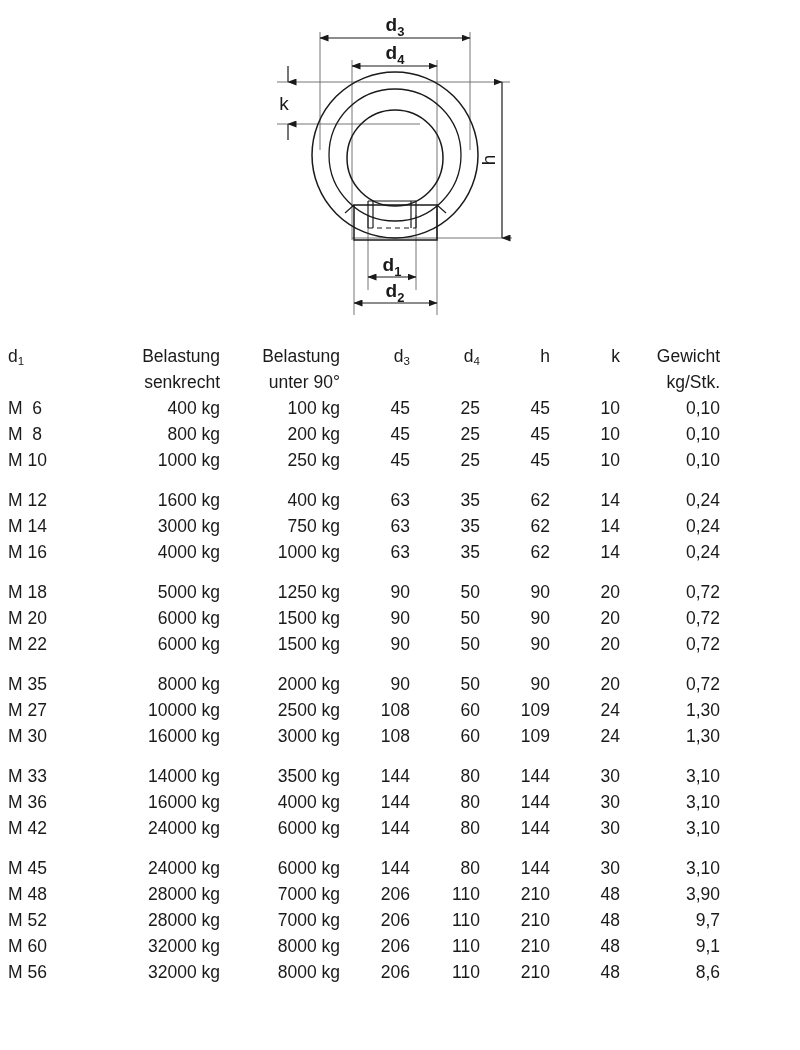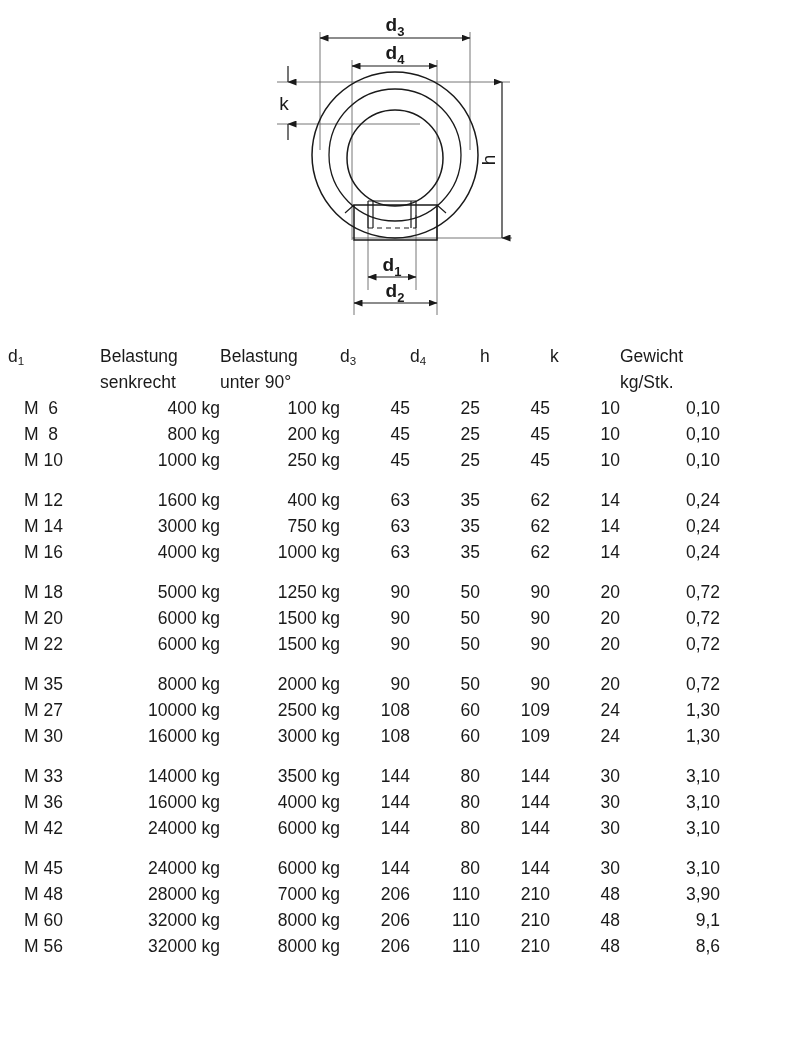--- a/index.html
+++ b/index.html
@@ -53,32 +53,32 @@
   .col-d1     { width: 100px; }
   .col-bs     { width: 120px; }
   .col-b90    { width: 120px; }
   .col-d3     { width:  70px; }
   .col-d4     { width:  70px; }
   .col-h      { width:  70px; }
   .col-k      { width:  70px; }
   .col-gw     { width: 100px; }
 
   thead th {
-    text-align: left;
+    text-align: right;
     height: 26px;
   }
   thead th.h-d1 { text-align: left; padding-left: 8px; }
 
   tbody td {
     text-align: right;
     height: 26px;
   }
   tbody td.c-d1 {
     text-align: left;
-    padding-left: 24px;
+    padding-left: 8px;
     font-variant-numeric: tabular-nums;
   }
   tbody tr.group-start td {
     padding-top: 14px;
   }
 
   
   .pr-6  { padding-right: 6px; }
   .pr-14 { padding-right: 14px; }
   .pr-20 { padding-right: 20px; }
@@ -386,20 +386,30 @@
           <td class="c-d1">M 48</td>
           <td class="pr-6">28000 kg</td>
           <td class="pr-14">7000 kg</td>
           <td class="pr-20">206</td>
           <td class="pr-20">110</td>
           <td class="pr-20">210</td>
           <td class="pr-20">48</td>
           <td class="pr-14">3,90</td>
         </tr>
         <tr>
+          <td class="c-d1">M 52</td>
+          <td class="pr-6">28000 kg</td>
+          <td class="pr-14">7000 kg</td>
+          <td class="pr-20">206</td>
+          <td class="pr-20">110</td>
+          <td class="pr-20">210</td>
+          <td class="pr-20">48</td>
+          <td class="pr-14">9,7</td>
+        </tr>
+        <tr>
           <td class="c-d1">M 60</td>
           <td class="pr-6">32000 kg</td>
           <td class="pr-14">8000 kg</td>
           <td class="pr-20">206</td>
           <td class="pr-20">110</td>
           <td class="pr-20">210</td>
           <td class="pr-20">48</td>
           <td class="pr-14">9,1</td>
         </tr>
         <tr>

